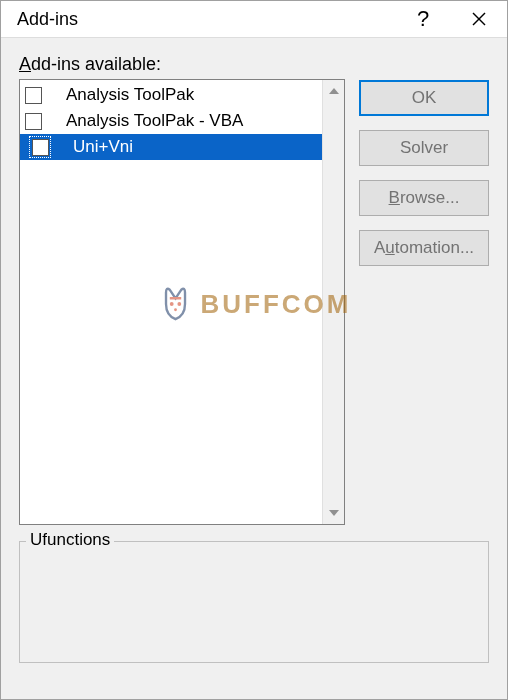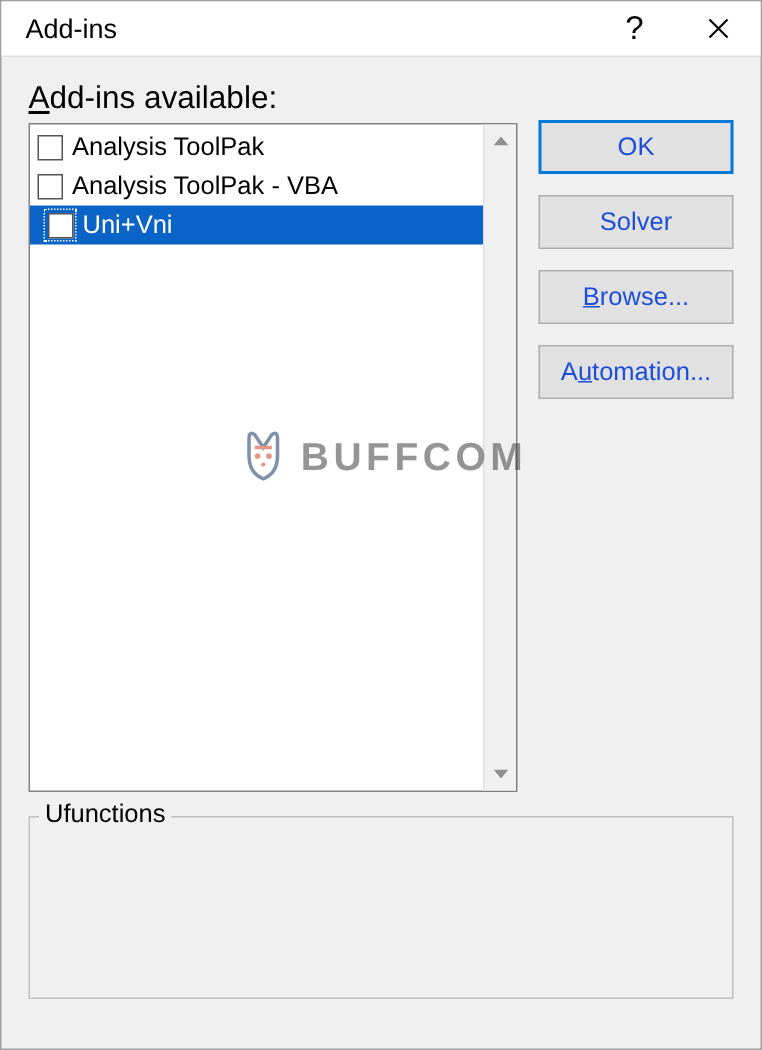--- a/index.html
+++ b/index.html
@@ -54,42 +54,42 @@
     .upper {
       display: flex;
       flex-direction: row;
     }
     .left-col {
       flex: 1;
       display: flex;
       flex-direction: column;
     }
     .list-label {
-      font-size: 21px;
+      font-size: 18px;
       margin-bottom: 4px;
     }
     .list-label .ul { text-decoration: underline; }
     .listbox {
       border: 1px solid #808080;
       background: #fff;
       height: 446px;
       position: relative;
       display: flex;
     }
     .listbox-items {
       flex: 1;
       padding: 2px 0;
       overflow: hidden;
     }
     .list-item {
       display: flex;
       align-items: center;
       height: 26px;
       padding-left: 4px;
-      gap: 6px;
+      gap: 24px;
     }
     .list-item.selected {
       background: #0a64c8;
       color: #fff;
       padding-left: 11px;
     }
     .list-item.selected .cb-outer {
       outline: 1px dotted #fff;
       outline-offset: 1px;
     }
@@ -132,21 +132,21 @@
       gap: 14px;
     }
     .btn {
       height: 36px;
       background: #e1e1e1;
       border: 1px solid #adadad;
       display: flex;
       align-items: center;
       justify-content: center;
       font-size: 17px;
-      color: #1d4ed8;
+      color: #737373;
     }
     .btn.primary {
       border: 2px solid #0078d7;
       background: #e1e1e1;
     }
     .btn .ul { text-decoration: underline; }
     .lower {
       margin-top: 16px;
       border: 1px solid #c0c0c0;
       background: #f0f0f0;
@@ -170,21 +170,21 @@
       opacity: 0.55;
       display: flex;
       align-items: center;
       gap: 6px;
       pointer-events: none;
     }
     .watermark-text {
       font-weight: 800;
       font-size: 26px;
       letter-spacing: 3px;
-      color: #404040;
+      color: #a16207;
       font-family: Arial, sans-serif;
     }
   </style>
 </head>
 <body>
 
 <div class="dialog">
 
   <div class="titlebar">
     <div class="titlebar-title">Add-ins</div>

